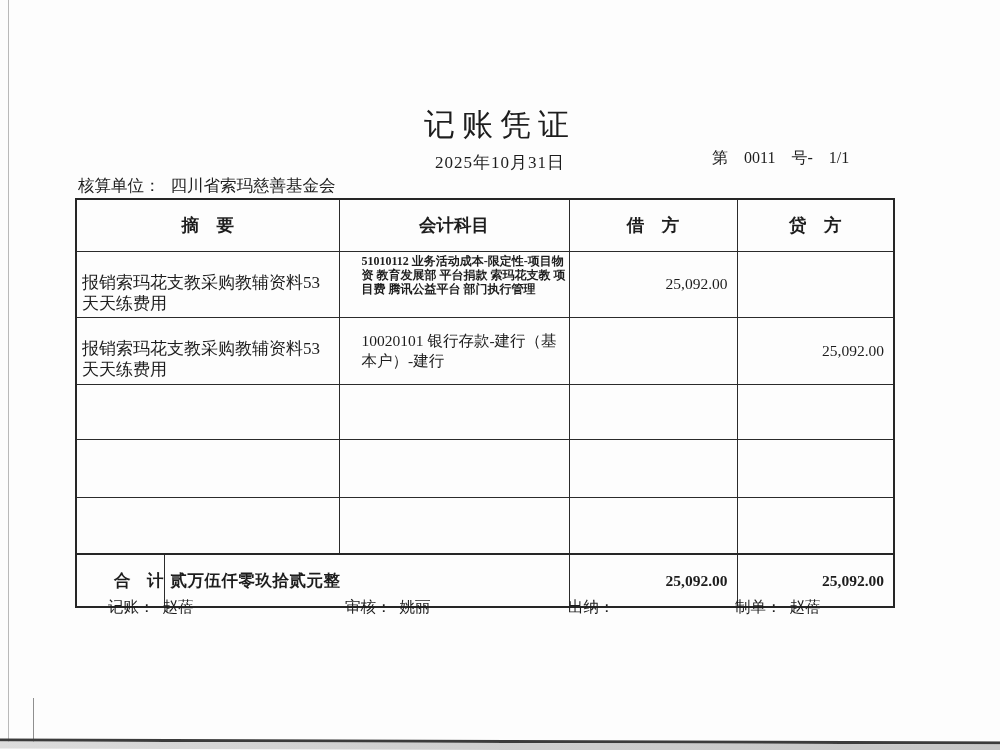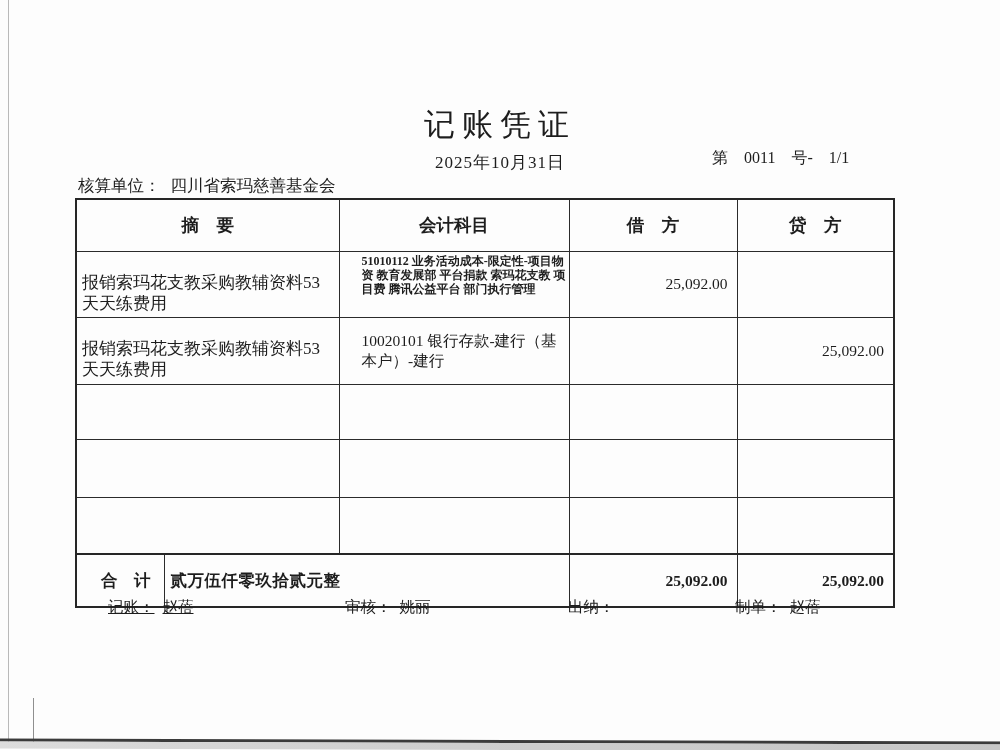--- a/index.html
+++ b/index.html
@@ -88,35 +88,35 @@
     font-size: 15.5px; text-align: right; vertical-align: middle;
     padding-right: 9px; white-space: nowrap;
   }
   tr.r1 td { height: 57px; }
   tr.r2 td { height: 53px; }
   tr.r3 td { height: 55px; }
   tr.r4 td { height: 58px; }
   tr.r5 td { height: 57px; }
   tr.total td { height: 53px; border-top: 2.6px solid #262626; }
   tr.total .total-label {
-    text-align: left; font-size: 16.5px; font-weight: 700; vertical-align: middle; padding-left: 24px;
+    text-align: right; font-size: 16.5px; font-weight: 700; vertical-align: middle;
   }
   tr.total .total-words {
     font-size: 16.5px; font-weight: 700; vertical-align: middle; padding-left: 6px;
     letter-spacing: 0.5px;
   }
   tr.total td.amount { font-weight: 600; }
 
   .sign-row {
     position: absolute; top: 597px; left: 0; width: 1000px;
     font-size: 15.5px; white-space: nowrap;
   }
   .sign-item { position: absolute; }
   .sign-item .name { margin-left: 8px; }
-  .sign-bookkeeper { left: 108px; text-decoration: underline; }
+  .sign-bookkeeper { left: 108px; }
   .sign-reviewer  { left: 345px; }
   .sign-cashier   { left: 568px; }
   .sign-preparer  { left: 735px; }
 </style>
 </head>
 <body>
 
 <div class="scan-page">
 
   <div class="edge-line-left"></div>

